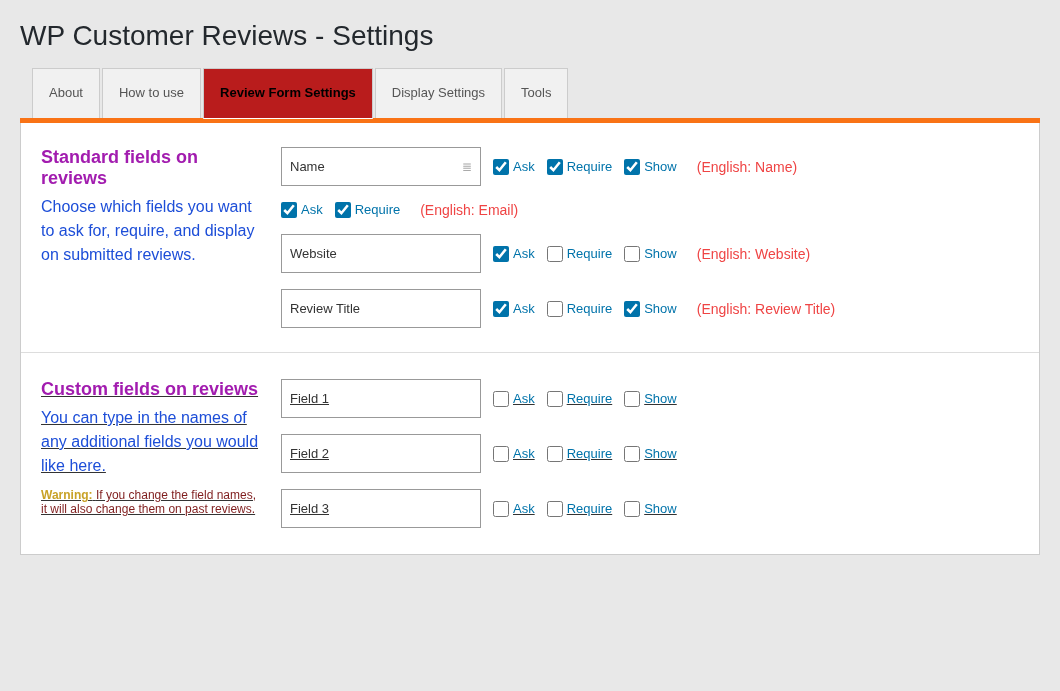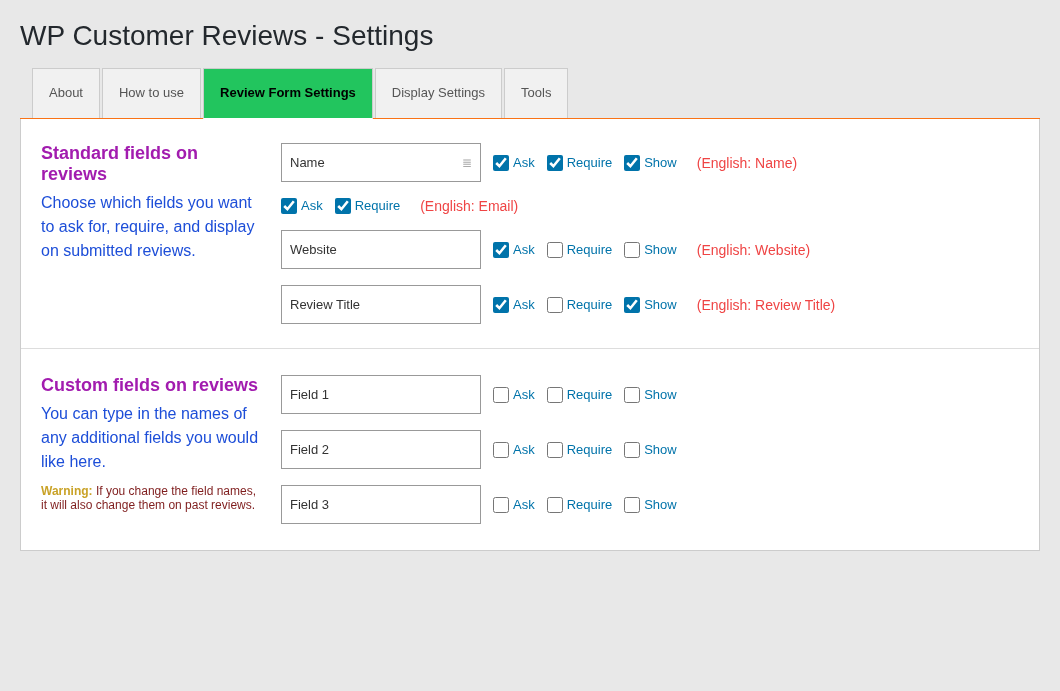--- a/index.html
+++ b/index.html
@@ -14,40 +14,40 @@
     }
     .page-title {
       font-size: 28px;
       font-weight: 400;
       color: #23282d;
       margin-bottom: 16px;
     }
     .tabs {
       display: flex;
       flex-direction: row;
-      border-bottom: 1px solid #f97316;
+      border-bottom: 5px solid #f97316;
       margin-bottom: 0;
       padding-left: 12px;
     }
     .tab {
       padding: 8px 16px;
       background: #f1f1f1;
       border: 1px solid #ccc;
       border-bottom: none;
       cursor: pointer;
       font-size: 13px;
       color: #555;
       margin-right: 2px;
       line-height: 1.4;
       min-height: 50px;
       display: flex;
       align-items: center;
     }
     .tab.active {
-      background: #22c55e;
+      background: #b91c1c;
       color: #000;
       font-weight: 600;
       border-bottom: 1px solid #fff;
       margin-bottom: -1px;
       z-index: 1;
     }
     .section {
       display: flex;
       flex-direction: row;
       padding: 24px 20px;
@@ -236,21 +236,21 @@
         <div class="checkbox-group">
           <input type="checkbox" checked="" style="">
           <label>Show</label>
         </div>
         <span class="english-label">(English: Review Title)</span>
       </div>
 
     </div>
   </div>
 
-  <div class="section" style="border-bottom:none;">
+  <div class="section" style="border-bottom:none;text-decoration:underline;">
     <div class="section-label">
       <h3>Custom fields on reviews</h3>
       <p>You can type in the names of any additional fields you would like here.</p>
       <div class="warning">
         <span class="warn-label">Warning:</span>
         <span class="warn-text">If you change the field names, it will also change them on past reviews.</span>
       </div>
     </div>
     <div class="section-content">
 

